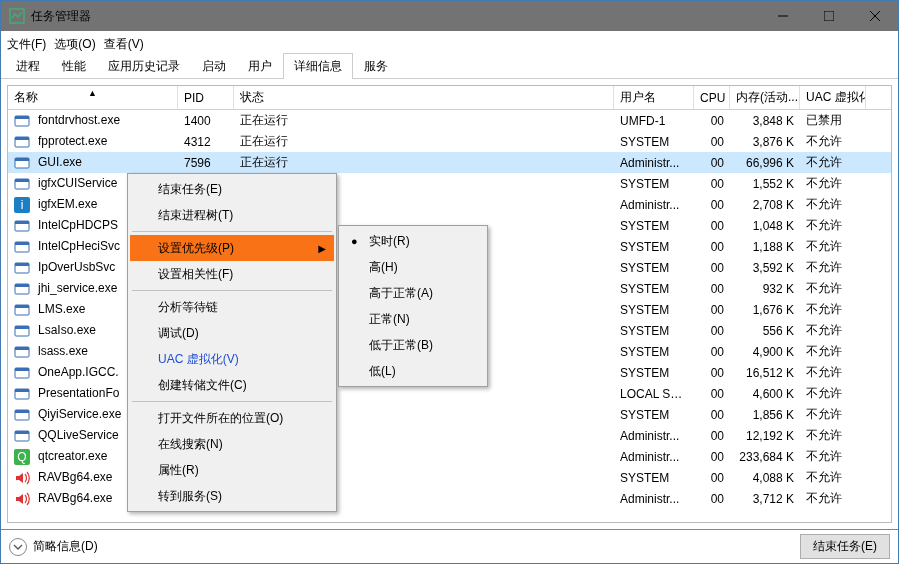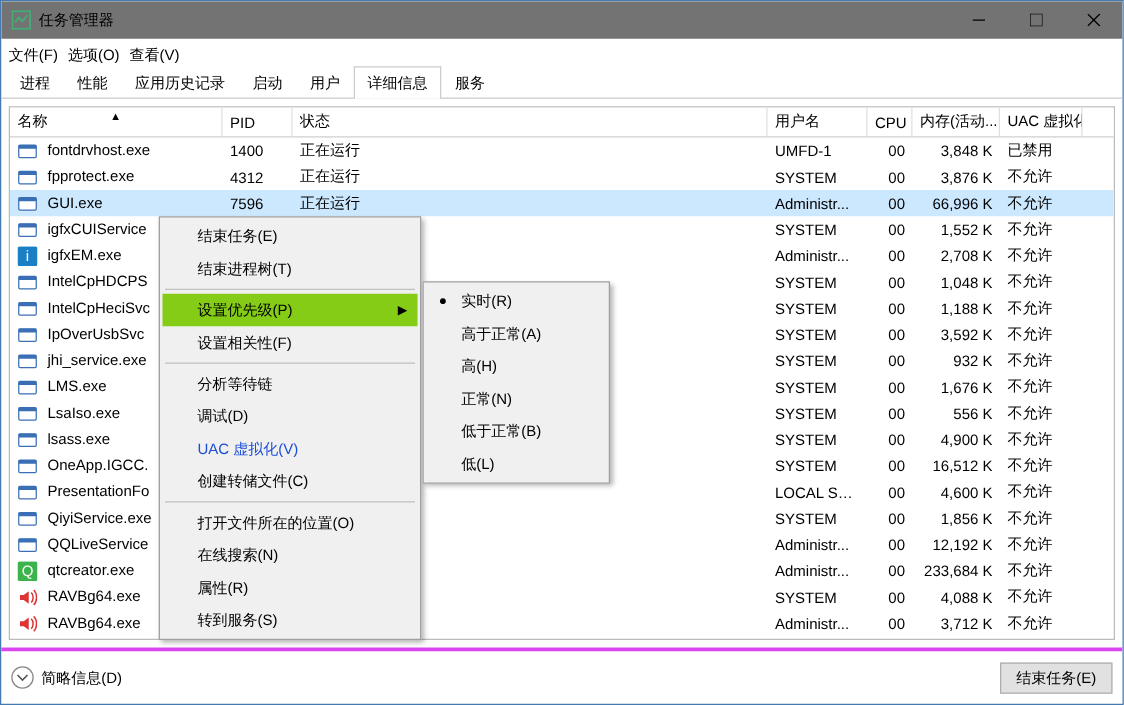--- a/index.html
+++ b/index.html
@@ -27,26 +27,26 @@
 .pic{width:16px;height:16px;flex-shrink:0;display:flex;align-items:center;justify-content:center}
 .c-name{width:170px}
 .c-pid{width:56px;text-align:left}
 .c-state{width:380px}
 .c-user{width:80px}
 .c-cpu{width:36px;text-align:right}
 .c-mem{width:70px;text-align:right}
 .c-uac{width:66px}
 .ghdr .c-cpu,.ghdr .c-mem{text-align:left}
 .sort-arrow{position:absolute;left:80px;top:2px;font-size:9px}
-.footer{height:45px;display:flex;align-items:center;border-top:3px solid #d946ef;padding:0 8px}
+.footer{height:34px;display:flex;align-items:center;border-top:1px solid #d946ef;padding:0 8px}
 .expander{width:18px;height:18px;border:1px solid #888;border-radius:50%;display:flex;align-items:center;justify-content:center;margin-right:6px}
 .endbtn{margin-left:auto;padding:3px 12px;border:1px solid #adadad;background:#e1e1e1;font-size:12px}
 .ctxmenu{position:absolute;background:#f0f0f0;border:1px solid #a0a0a0;box-shadow:2px 2px 4px rgba(0,0,0,.3);padding:2px}
 .ctxmenu .mi{height:26px;display:flex;align-items:center;padding:0 30px 0 28px;white-space:nowrap;position:relative}
-.ctxmenu .mi.hl{background:#84cc16}
+.ctxmenu .mi.hl{background:#f97316}
 .ctxmenu .mi.disabled{color:#1d4ed8}
 .ctxmenu .sep{height:1px;background:#c0c0c0;margin:3px 2px}
 .ctxmenu .arrow{position:absolute;right:8px;font-size:10px}
 .ctxmenu .bullet{position:absolute;left:10px;font-size:11px}
 .gbody::-webkit-scrollbar{width:17px}
 .gbody::-webkit-scrollbar-track{background:#f0f0f0}
 .gbody::-webkit-scrollbar-thumb{background:#c0c0c0}
 </style>
 </head>
 <body>
@@ -457,18 +457,18 @@
     <div class="mi disabled">UAC 虚拟化(V)</div>
     <div class="mi">创建转储文件(C)</div>
     <div class="sep"></div>
     <div class="mi">打开文件所在的位置(O)</div>
     <div class="mi">在线搜索(N)</div>
     <div class="mi">属性(R)</div>
     <div class="mi">转到服务(S)</div>
   </div>
 <div class="ctxmenu" id="ctx2" style="left:337px;top:224px;width:150px">
     <div class="mi">实时(R)<span class="bullet">●</span></div>
+    <div class="mi">高(H)</div>
     <div class="mi">高于正常(A)</div>
-    <div class="mi">高(H)</div>
     <div class="mi">正常(N)</div>
     <div class="mi">低于正常(B)</div>
     <div class="mi">低(L)</div>
   </div>
 
 </body></html>

